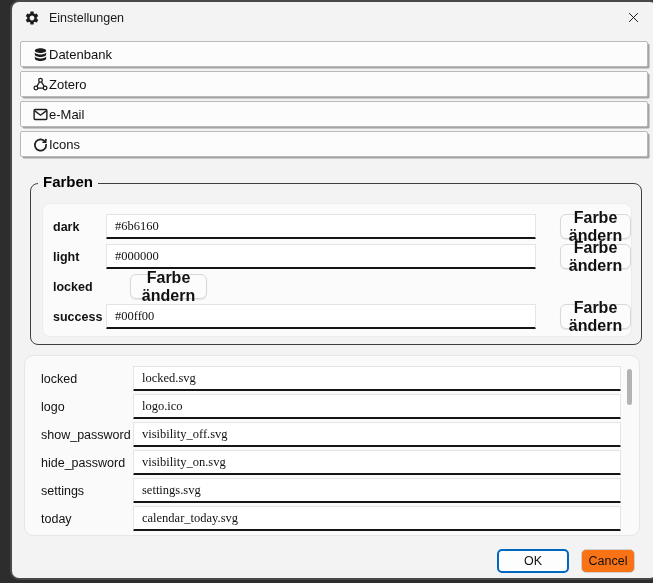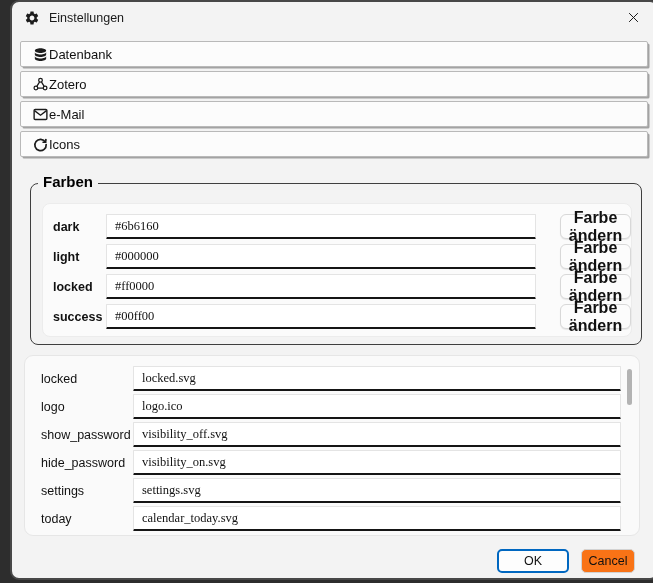--- a/index.html
+++ b/index.html
@@ -208,21 +208,20 @@
       </div>
 
       <div class="color-row">
         <span class="row-label">light</span>
         <input class="field" type="text" value="#000000" style="">
         <button class="change-btn">Farbe ändern</button>
       </div>
 
       <div class="color-row">
         <span class="row-label">locked</span>
-        <input class="field" type="text" value="#ff0000" style="">
         <button class="change-btn">Farbe ändern</button>
       </div>
 
       <div class="color-row">
         <span class="row-label">success</span>
         <input class="field" type="text" value="#00ff00" style="">
         <button class="change-btn">Farbe ändern</button>
       </div>
 
     </div>

